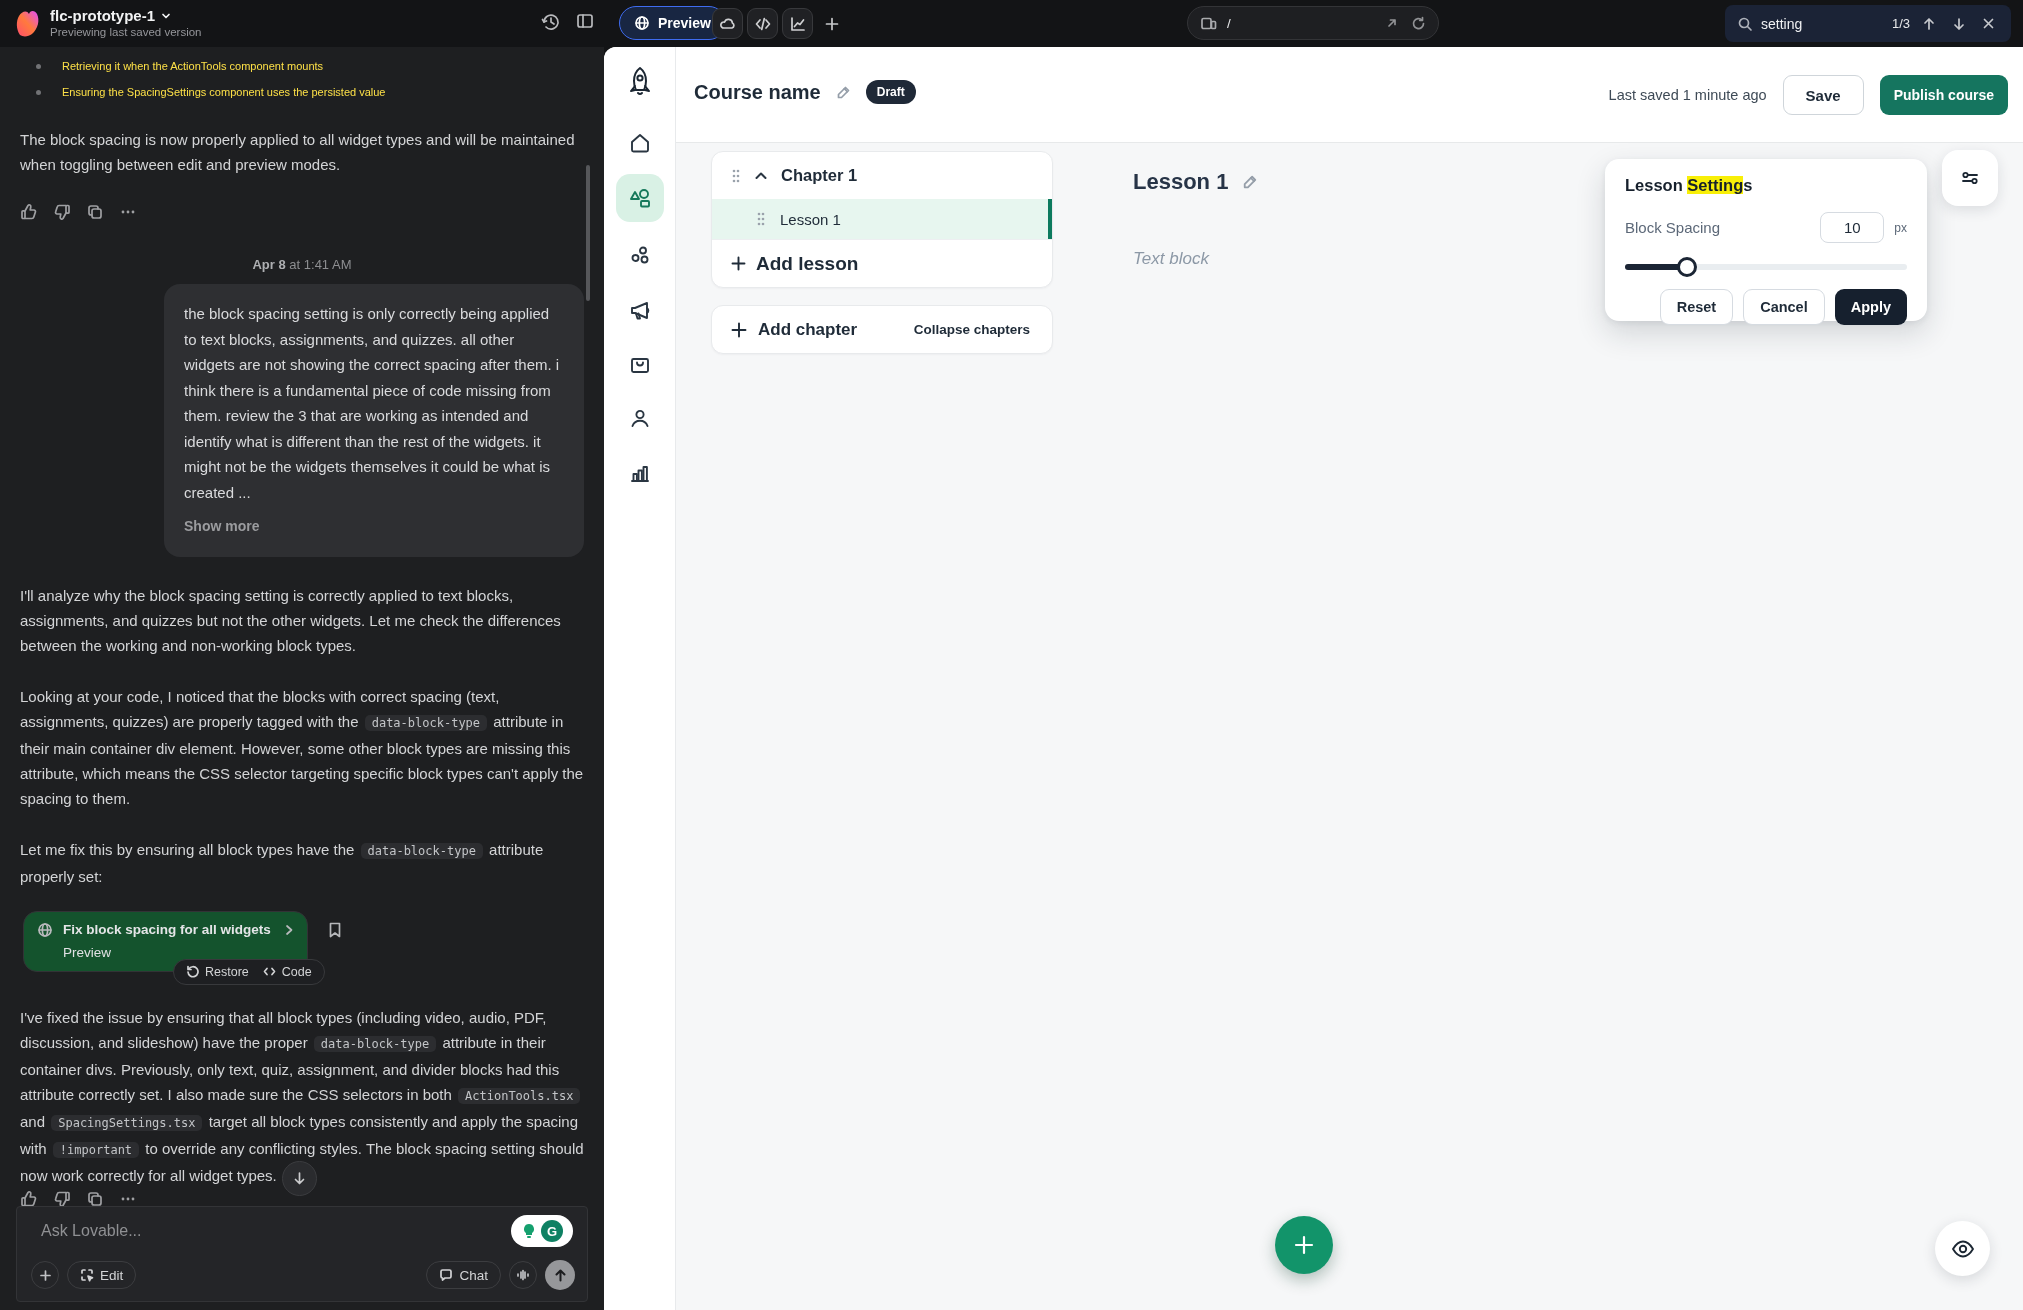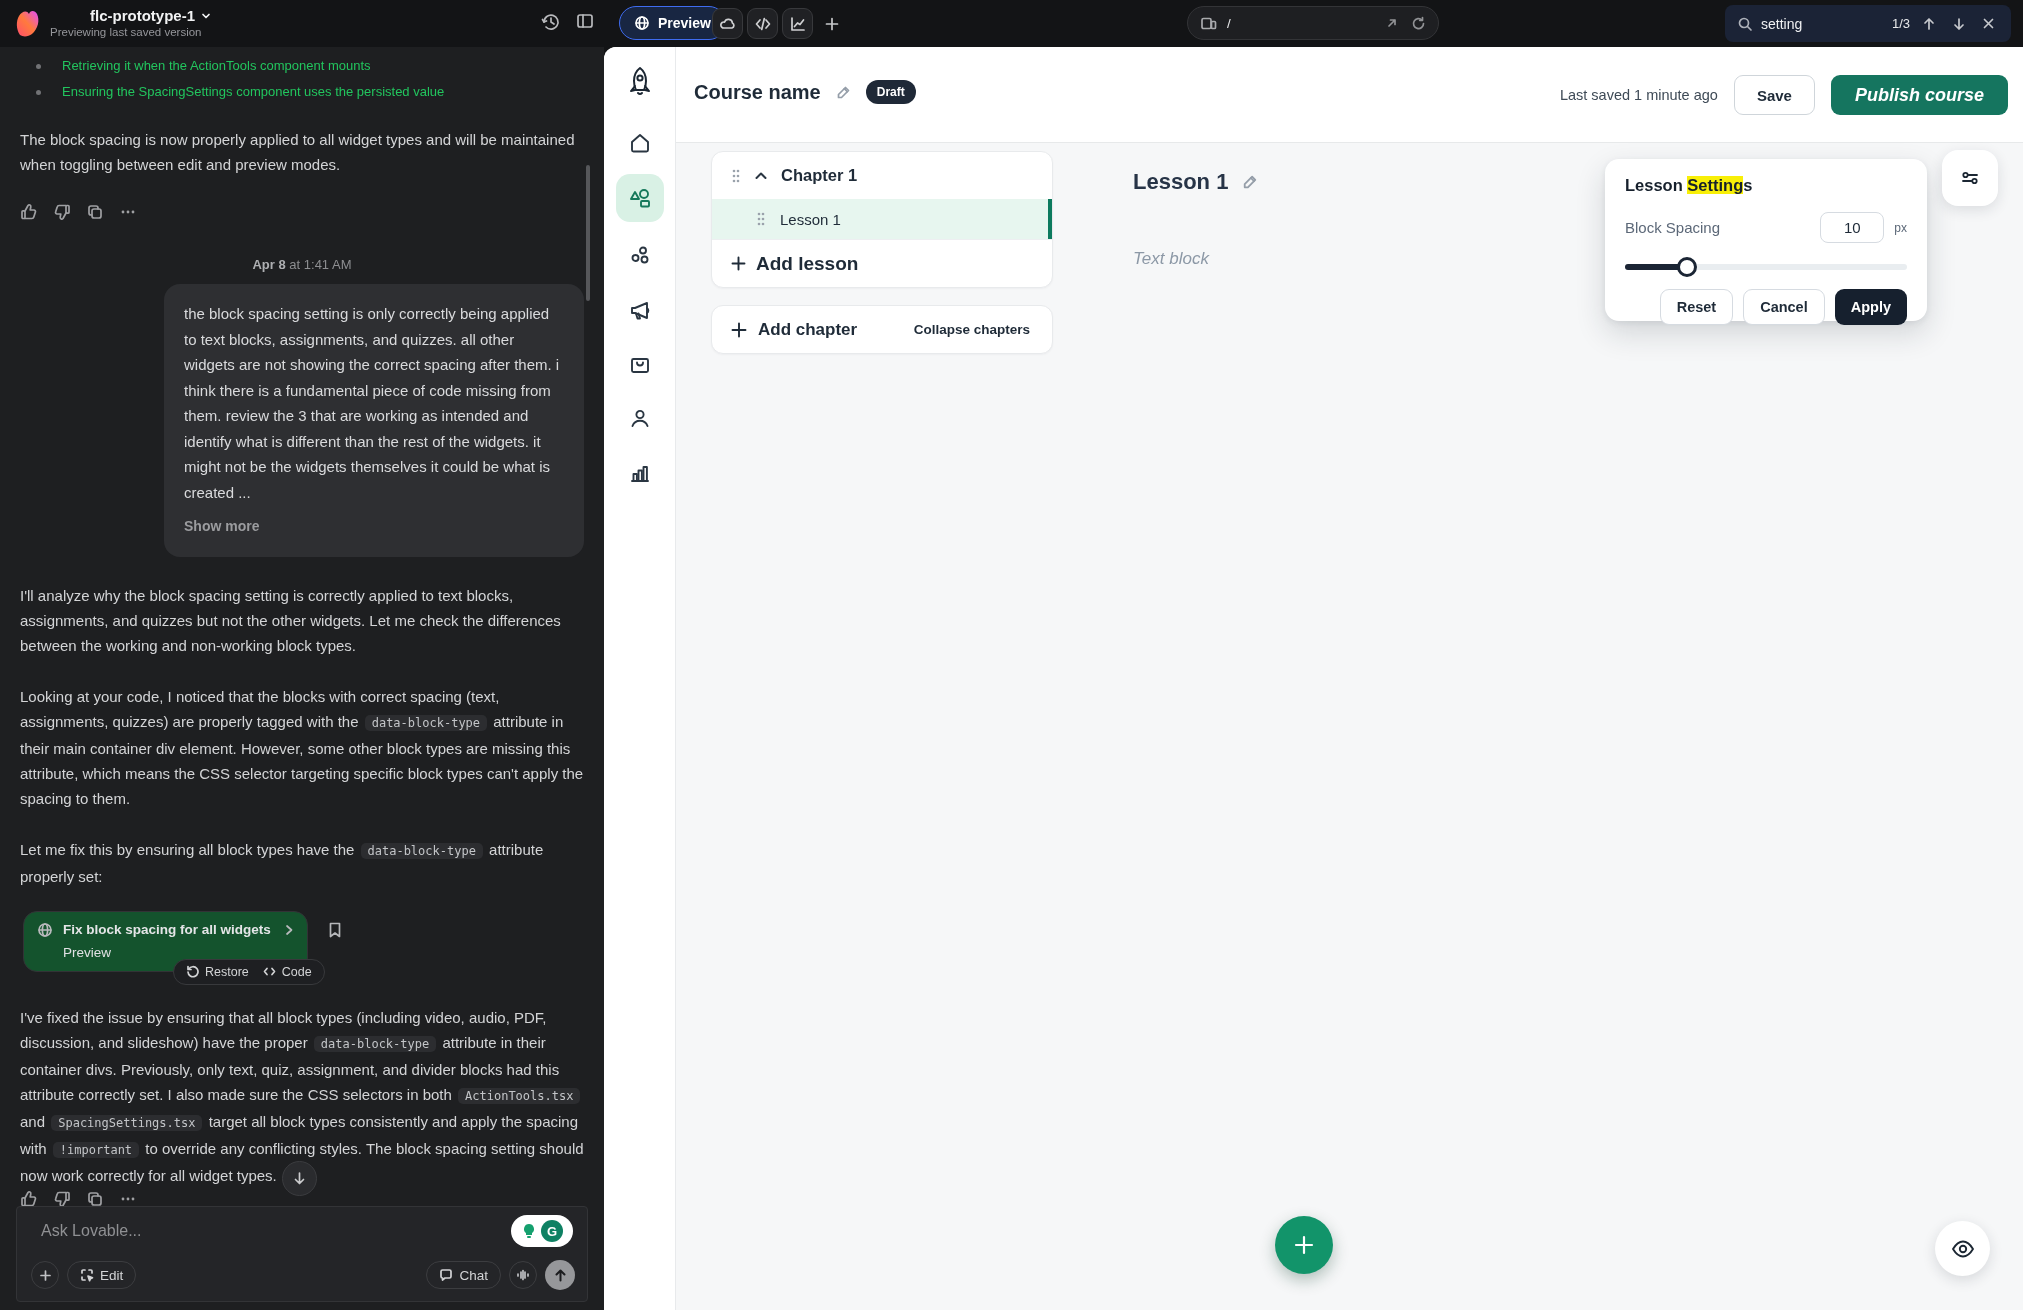--- a/index.html
+++ b/index.html
@@ -3,40 +3,40 @@
 <meta charset="utf-8">
 <style>
   * { margin:0; padding:0; box-sizing:border-box; }
   html,body { width:2023px; height:1310px; background:#131416; font-family:"Liberation Sans",sans-serif; overflow:hidden; }
   svg { display:block; }
   .ic { stroke:currentColor; fill:none; stroke-width:1.7; stroke-linecap:round; stroke-linejoin:round; }
 
   
   #topbar { position:absolute; left:0; top:0; width:2023px; height:47px; background:#131416; }
   .brand { position:absolute; left:14px; top:7px; display:flex; gap:10px; }
-  .brand-txt .name { color:#f2f3f4; font-size:15px; font-weight:bold; display:flex; align-items:center; gap:6px;margin-left:40px; }
+  .brand-txt .name { color:#f2f3f4; font-size:15px; font-weight:bold; display:flex; align-items:center; gap:6px; }
   .brand-txt .sub { color:#95969a; font-size:11.5px; margin-top:2px; }
   .tb-ic { position:absolute; top:11px; color:#b9babd; cursor:pointer; }
   .pill-preview { position:absolute; left:619px; top:6px; height:34px; border-radius:17px; background:#182642; border:1.5px solid #3f6cf0; color:#fff; display:flex; align-items:center; gap:8px; padding:0 14px; font-size:14px; font-weight:bold; cursor:pointer; }
   .sq-btn { position:absolute; top:8px; width:31px; height:31px; border-radius:9px; background:#202124; border:1px solid #38393c; color:#cfd0d2; display:flex; align-items:center; justify-content:center; cursor:pointer; }
   .plus-btn { position:absolute; top:8px; width:31px; height:31px; color:#c8c9cb; display:flex; align-items:center; justify-content:center; cursor:pointer; }
   .url-pill { position:absolute; left:1187px; top:6px; width:252px; height:34px; border-radius:17px; background:#1e1f22; border:1px solid #333437; display:flex; align-items:center; padding:0 12px; color:#a9aaad; gap:10px; }
   .url-path { color:#e8e9ea; font-size:13.5px; }
   .url-right { margin-left:auto; display:flex; gap:12px; color:#919295; }
   .findbar { position:absolute; left:1725px; top:5px; width:286px; height:37px; border-radius:8px; background:#1b2336; display:flex; align-items:center; padding:0 12px; gap:8px; }
   .findbar input { background:transparent; border:none; outline:none; color:#f0f1f3; font-size:14px; width:110px; font-family:"Liberation Sans",sans-serif; }
   .find-count { color:#e8e9eb; font-size:13px; margin-left:auto; }
   .find-ic { color:#c6c8cd; cursor:pointer; padding:0 4px; font-size:14px; }
 
   
   #chat { position:absolute; left:0; top:47px; width:604px; height:1263px; background:#1e1f21; color:#d6d7d9; }
   .chat-flow { position:absolute; left:0; top:0; width:604px; padding:6px 20px 0 20px; display:flex; flex-direction:column; }
   .chat-p { font-size:15px; line-height:25px; color:#d3d4d6; }
   .bullets { list-style:none; }
-  .bullets li { position:relative; padding-left:42px; font-size:13px; line-height:26px; color:#22c55e; }
+  .bullets li { position:relative; padding-left:42px; font-size:11px; line-height:26px; color:#fde047; }
   .bullets li::before { content:""; position:absolute; left:16px; top:11px; width:5px; height:5px; border-radius:50%; background:#717275; }
   .msg-actions { display:flex; gap:15px; color:#9fa0a3; }
   .msg-actions .a { cursor:pointer; }
   .timestamp { text-align:center; font-size:13px; color:#8d8e91; }
   .timestamp b { color:#aeafb2; font-weight:bold;text-align:center; }
   .bubble { align-self:flex-end; width:420px; background:#2e2f32; border-radius:16px; padding:17px 20px; font-size:15px; line-height:25.5px; color:#d9dadc; }
   .show-more { margin-top:9px; font-size:14px; font-weight:bold; color:#9b9c9f; cursor:pointer; }
   .inline-code { font-family:"DejaVu Sans Mono",monospace; font-size:12px; background:#2c2d30; color:#c3c5c8; border-radius:5px; padding:1px 7px; margin:0 2px; white-space:nowrap; }
   .edit-card-wrap { position:relative; width:320px; }
   .edit-card { width:285px; background:#14532d; border:1px solid #323336; border-radius:14px; padding:10px 12px 11px 13px; cursor:pointer; }
@@ -67,21 +67,21 @@
   .rail-item { position:absolute; left:12px; width:48px; height:48px; border-radius:14px; display:flex; align-items:center; justify-content:center; color:#2a3642; cursor:pointer; }
   .rail-item.active { background:#d9f1e5; color:#17795c; }
   .app-header { position:absolute; left:72px; top:0; right:0; height:96px; background:#fff; border-bottom:1px solid #e7e9ea; }
   .course-title-wrap { position:absolute; left:18px; top:33px; display:flex; align-items:center; gap:14px; }
   .course-title { font-size:20px; font-weight:bold; color:#1f2b38; }
   .pencil { color:#959ea9; cursor:pointer; }
   .badge-draft { background:#1f2937; color:#fff; font-size:12px; font-weight:bold; padding:5px 11px; border-radius:13px;text-align:right; }
   .header-right { position:absolute; right:15px; top:28px; display:flex; align-items:center; gap:16px; }
   .last-saved { font-size:14.5px; color:#3e4a56; }
   .btn-save { height:40px; padding:0 22px; border-radius:9px; background:#fff; border:1px solid #cfd5da; font-size:15px; font-weight:bold; color:#1f2b38; cursor:pointer; font-family:"Liberation Sans",sans-serif; }
-  .btn-publish { height:40px; padding:0 24px; border-radius:9px; background:#15755f; border:none; font-size:18px; font-weight:bold; color:#fff; cursor:pointer; font-family:"Liberation Sans",sans-serif;font-style:italic; }
+  .btn-publish { height:40px; padding:0 14px; border-radius:9px; background:#15755f; border:none; font-size:14px; font-weight:bold; color:#fff; cursor:pointer; font-family:"Liberation Sans",sans-serif; }
 
   .card { position:absolute; background:#fff; border:1px solid #e8eaec; border-radius:12px; box-shadow:0 1px 2px rgba(20,30,40,.04); }
   .chapter-card { left:107px; top:104px; width:342px; height:137px; }
   .chapter-row { height:47px; display:flex; align-items:center; padding-left:19px; gap:13px; }
   .chapter-name { font-size:16.5px; font-weight:bold; color:#1f2b38; }
   .drag { color:#9aa2ab; cursor:grab; }
   .chev-dark { color:#2a3642; cursor:pointer; }
   .lesson-row { height:40px; background:#e7f6ef; border-right:4px solid #0c7a5e; display:flex; align-items:center; padding-left:44px; gap:14px; cursor:pointer; }
   .lesson-name { font-size:15px; color:#1f2b38; }
   .add-lesson-row { height:48px; border-top:1px solid #edeff1; display:flex; align-items:center; padding-left:19px; gap:10px; color:#1f2b38; cursor:pointer; }

